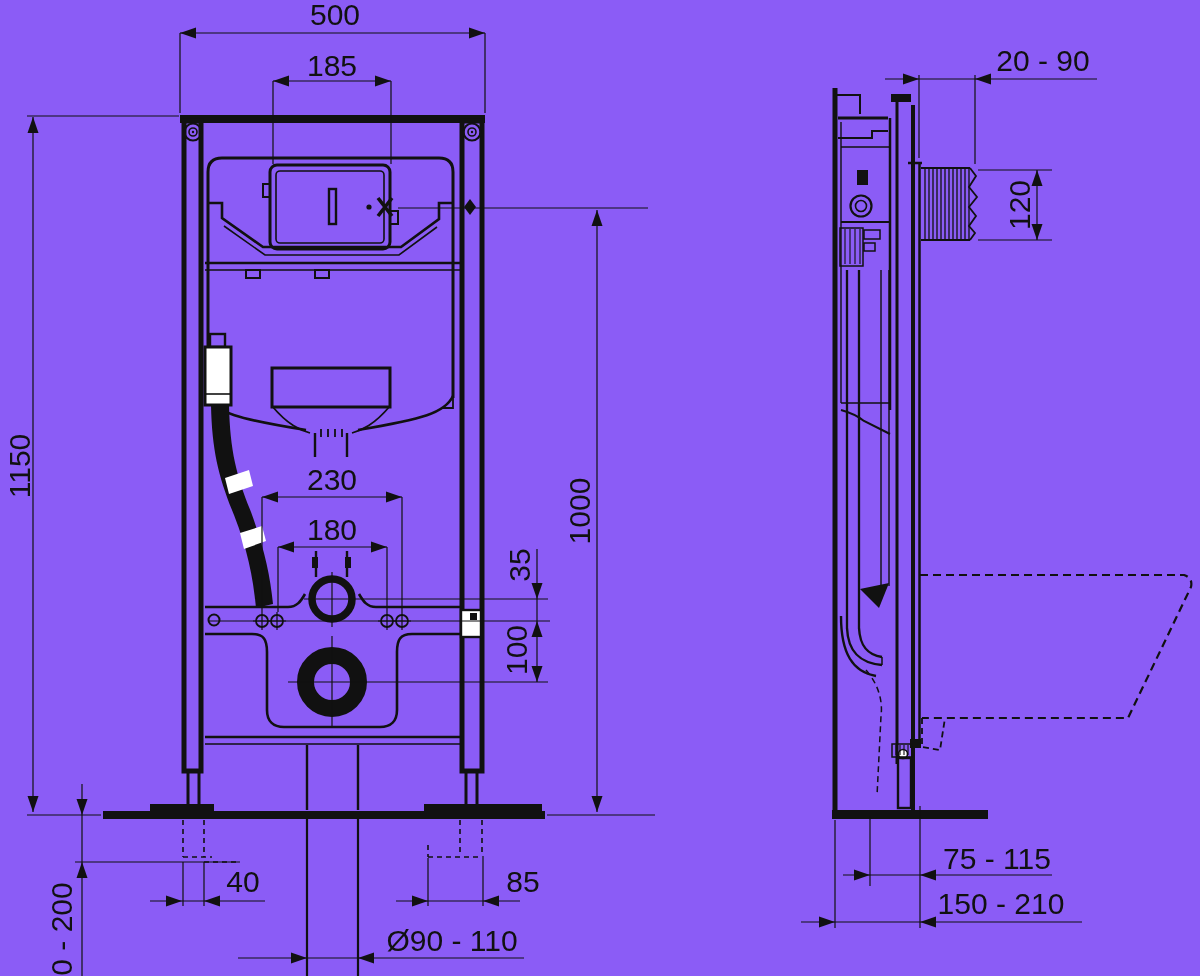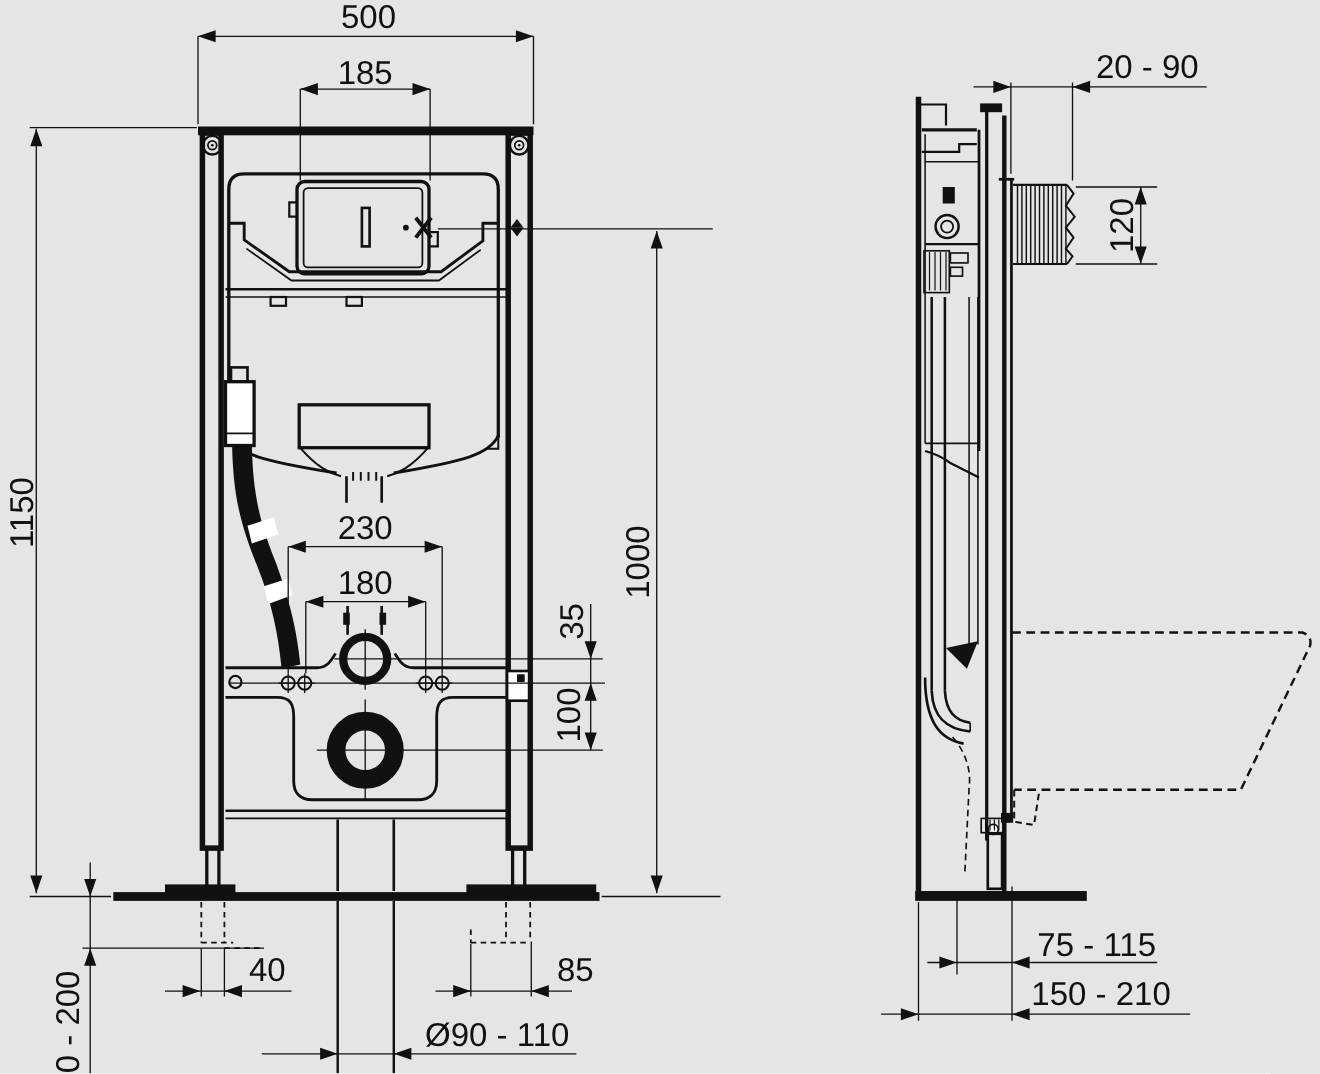--- a/index.html
+++ b/index.html
@@ -1,16 +1,16 @@
 <!DOCTYPE html>
 <html><head>
 <meta charset="utf-8">
 <style>
   html,body{margin:0;padding:0;background:#fff;}
-  .stage{position:relative;width:1200px;height:976px;background:#e5e5e5;overflow:hidden;}
+  .stage{position:relative;width:1200px;height:976px;background:#8b5cf6;overflow:hidden;}
   svg{display:block;}
   .lbl{
     font-family:"Liberation Sans","DejaVu Sans",sans-serif;
     font-size:30px;
     fill:#111;
     stroke:none;
   }
 </style>
 </head>
 <body>

